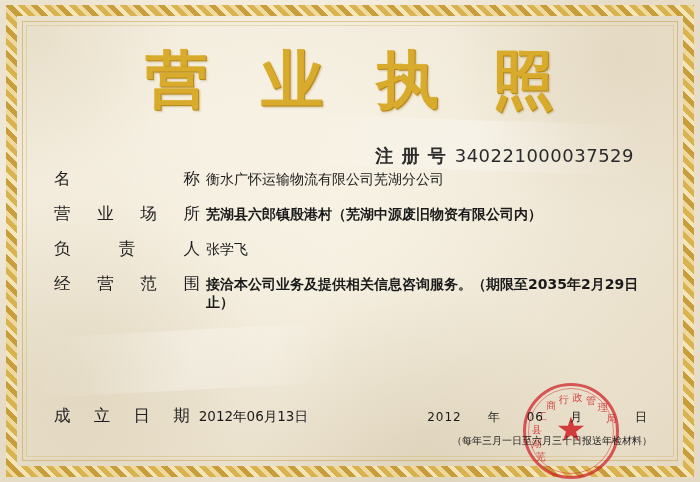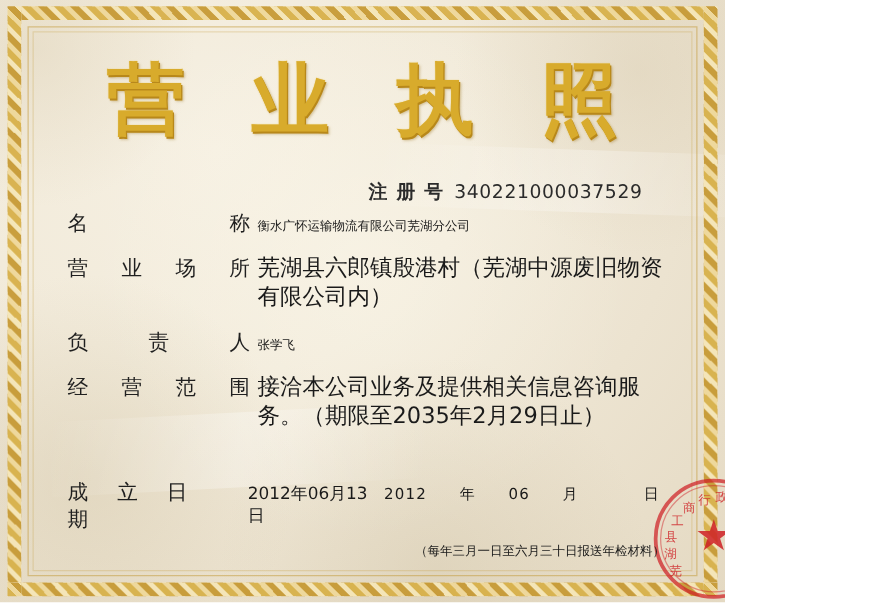--- a/index.html
+++ b/index.html
@@ -5,21 +5,21 @@
   html, body {
     margin: 0;
     padding: 0;
     background: #ffffff;
   }
   body {
     font-family: "Liberation Sans", sans-serif;
   }
   .cert {
     position: relative;
-    width: 580px;
+    width: 700px;
     height: 482px;
     overflow: hidden;
     background:
       radial-gradient(ellipse at 30% 25%, #f6f0e2 0%, #f2ebdb 35%, #ece3d0 65%, #e4d9c2 100%);
     box-sizing: border-box;
   }
   
   .paper-noise {
     position: absolute;
     inset: 0;
@@ -84,21 +84,21 @@
       1px 1px 0 #b8881a,
       2px 2px 2px rgba(150,110,20,0.35),
       0 0 1px #e8c65a;
     white-space: nowrap;
   }
 
   .reg-no {
     position: absolute;
     top: 144px;
     right: 66px;
-    font-size: 15px;
+    font-size: 18px;
     color: #2b2b2b;
     white-space: nowrap;
     font-family: "DejaVu Sans", "Liberation Sans", sans-serif;
   }
   .reg-no .reg-label {
     font-weight: bold;
     letter-spacing: 1px;
     margin-right: 8px;
   }
   .reg-no .reg-value {
@@ -123,27 +123,28 @@
     font-size: 16.5px;
     color: #1f1f1f;
     font-family: "DejaVu Sans", "Liberation Sans", sans-serif;
     display: flex;
     justify-content: space-between;
     padding-right: 6px;
     box-sizing: border-box;
   }
   .field-label span { display: inline-block; }
   .field-value {
-    font-size: 10px;
+    font-size: 14px;
     color: #1a1a1a;
     font-family: "DejaVu Sans", "Liberation Sans", sans-serif;
     line-height: 1.3;
   }
   .field-value.small {
-    font-size: 18px;
+    font-size: 14px;
+    font-weight: bold;
   }
 
   .footer {
     position: absolute;
     left: 54px;
     right: 46px;
     bottom: 34px;
   }
   .footer-line {
     display: flex;

